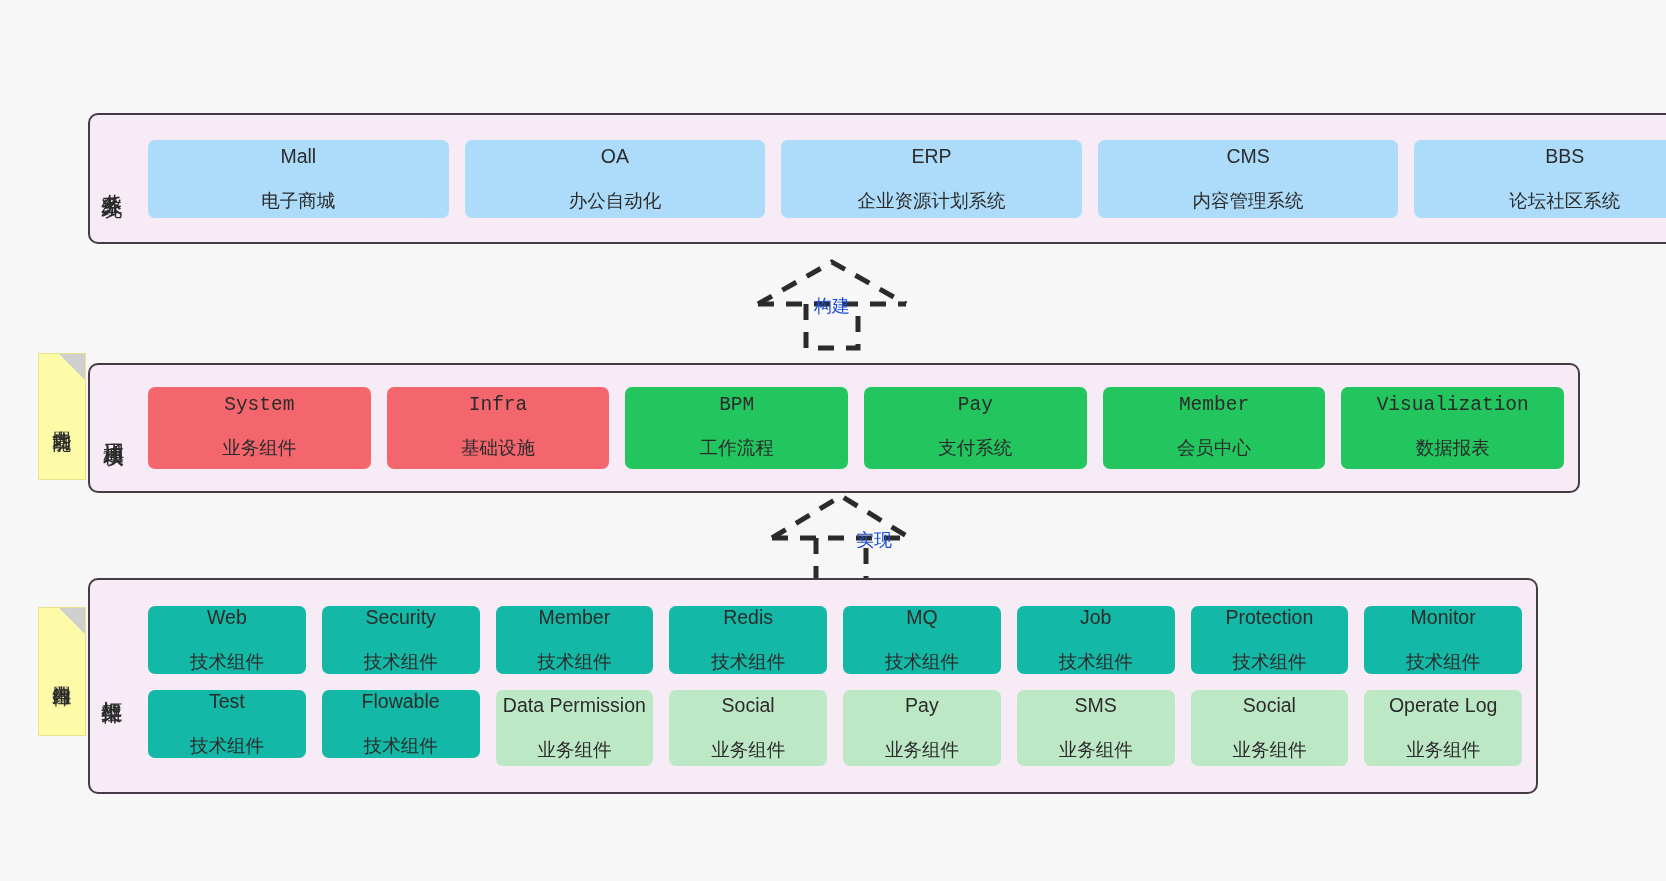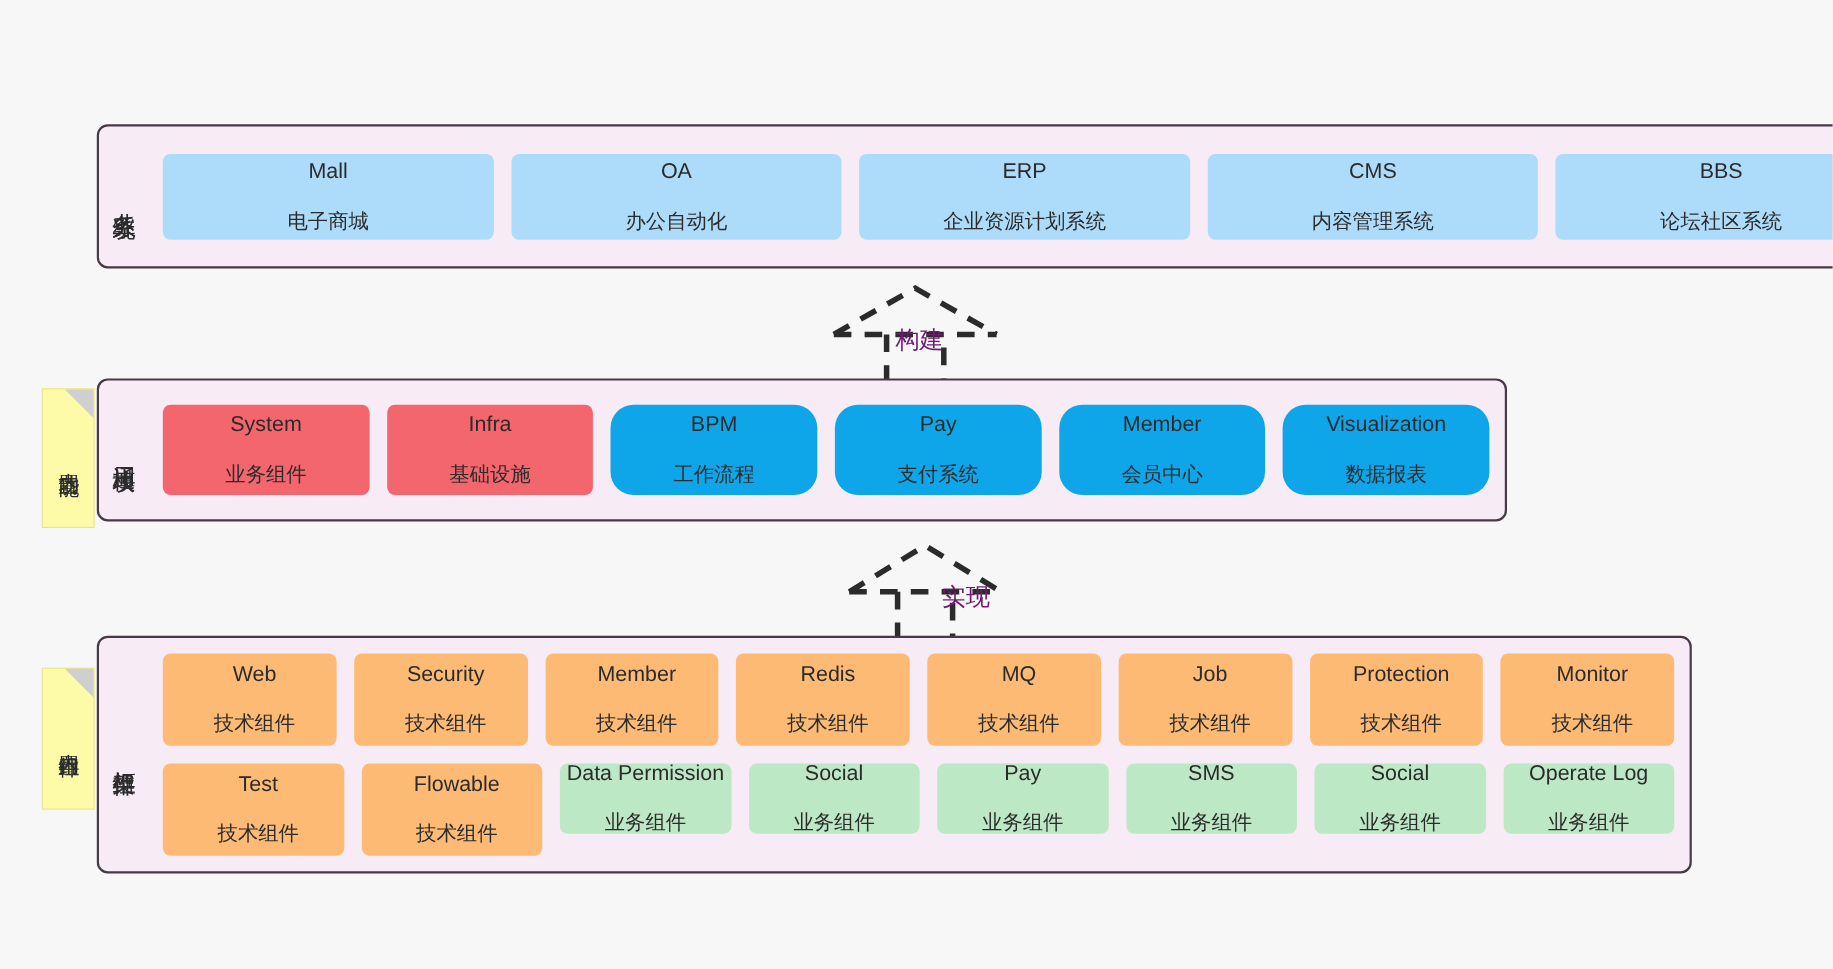--- a/index.html
+++ b/index.html
@@ -61,27 +61,27 @@
     text-align: center;
     line-height: 1.22;
     padding: 6px 4px;
     color: #2b2b2b;
   }
   .item .en { font-size: 19.5px; }
   .item .cn { font-size: 18.5px; margin-top: 21px; }
 
   .biz   { background: #addcfb; height: 78px; }
   .mod-strong { background: #f4666d; height: 82px; }
-  .mod-soft   { background: #0ea5e9; height: 82px; border-radius: 21px; }
-  .tech  { background: #fdba74; height: 84px; padding-left: 13px; }
-  .bizc  { background: #bde8c6; height: 64px; }
+  .mod-soft   { background: #22c55e; height: 82px; }
+  .tech  { background: #14b8a6; height: 68px; }
+  .bizc  { background: #bde8c6; height: 76px; }
 
   
   #layer-business { left: 88px;  top: 113px; width: 1643px; height: 131px; }
-  #layer-module   { left: 88px;  top: 344px; width: 1282px; height: 130px; }
+  #layer-module   { left: 88px;  top: 363px; width: 1492px; height: 130px; font-family: Liberation Mono, monospace; }
   #layer-framework{ left: 88px;  top: 578px; width: 1450px; height: 216px; }
 
   
   .sticky {
     position: absolute;
     width: 48px;
     background: #fdfaa8;
     border: 1px solid #e9e48c;
     display: flex;
     align-items: center;
@@ -105,22 +105,22 @@
     border-color: transparent #cfcfcf transparent transparent;
   }
   #sticky-module    { left: 38px; top: 353px; height: 127px; }
   #sticky-framework { left: 38px; top: 607px; height: 129px; }
 
   
   .arrow { position: absolute; }
   .arrow svg { display: block; overflow: visible; }
   .arrow-label {
     position: absolute;
-    font-size: 22px;
-    color: #701a75;
+    font-size: 18px;
+    color: #1d4ed8;
     background: transparent;
     white-space: nowrap;
   }
   #arrow-build  { left: 752px; top: 258px; }
   #arrow-build .arrow-label  { left: 62px; top: 36px; }
   #arrow-impl   { left: 766px; top: 492px; }
   #arrow-impl  .arrow-label  { left: 58px; top: 36px; margin-left: 32px; }
 </style>
 </head>
 <body>

